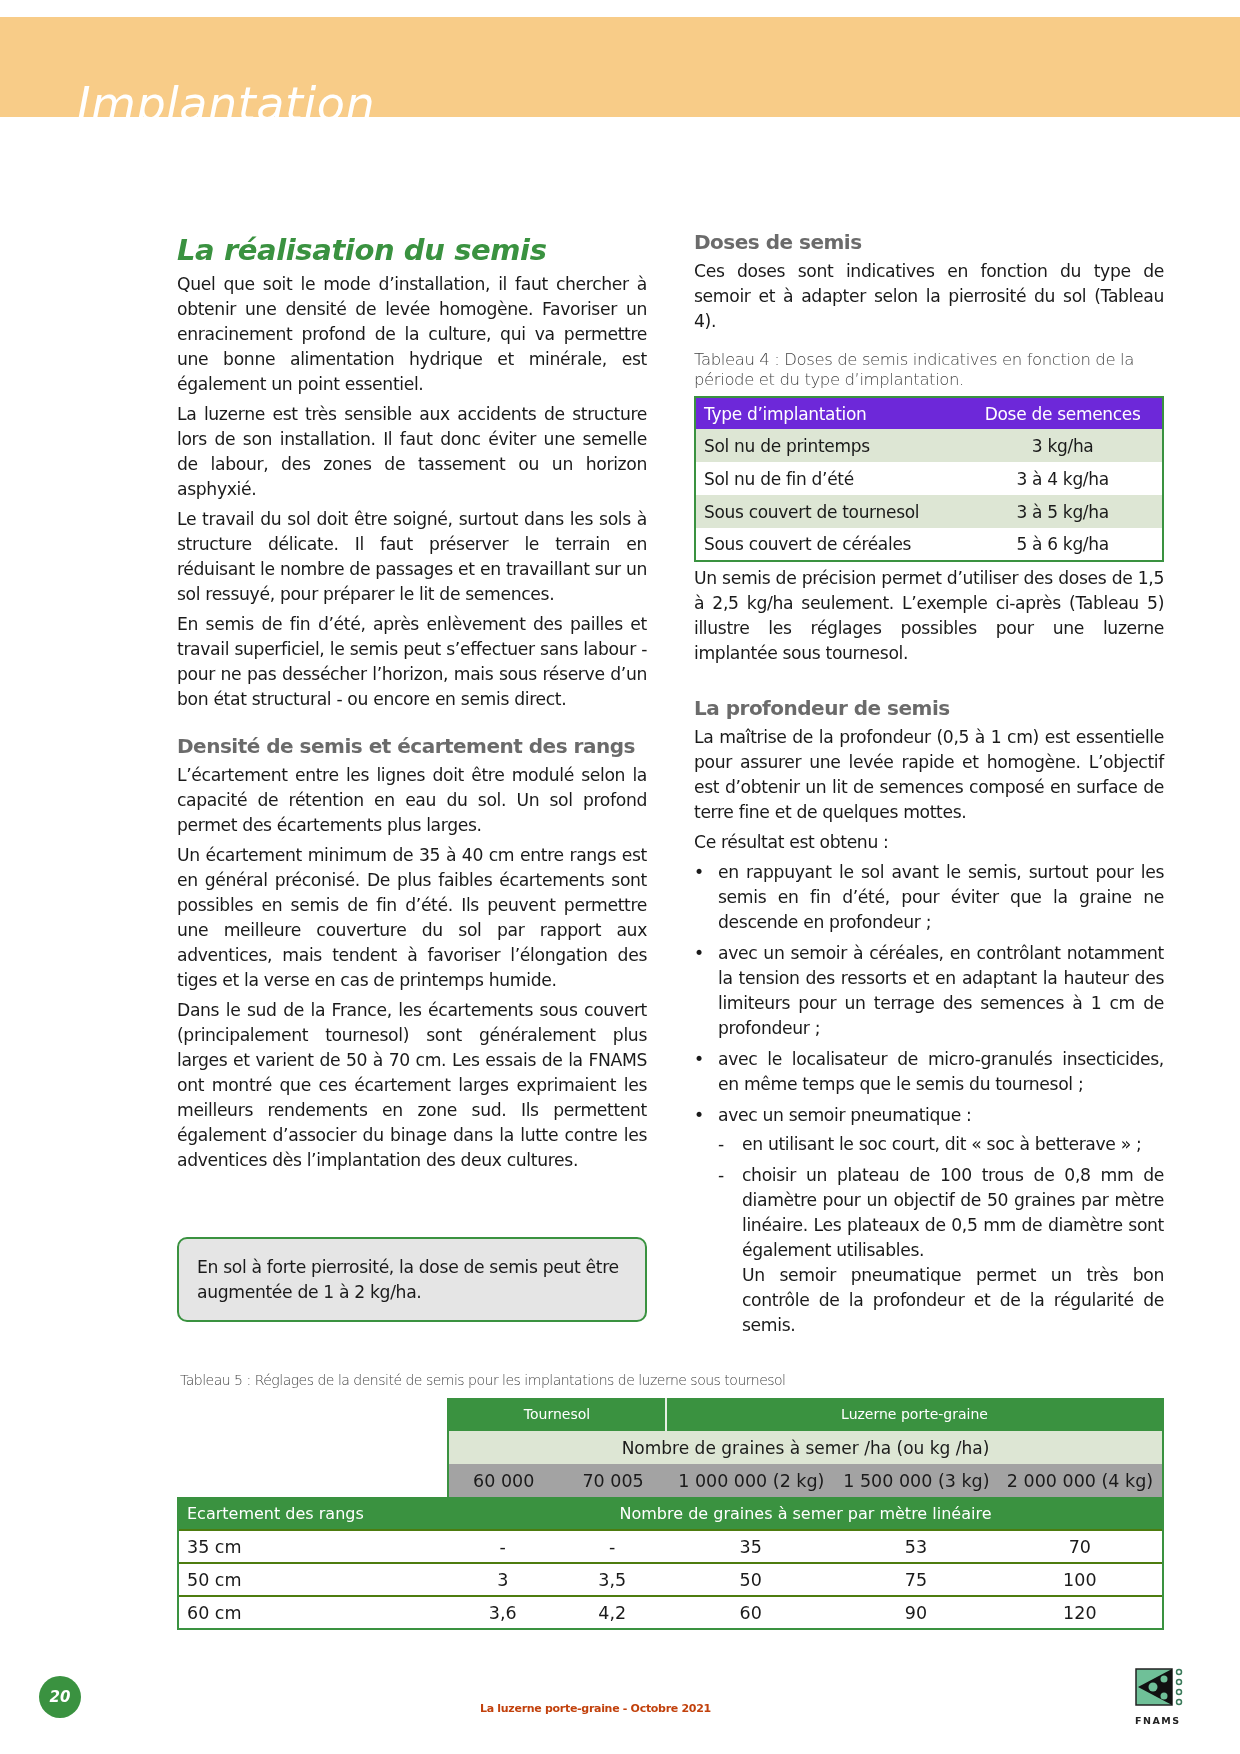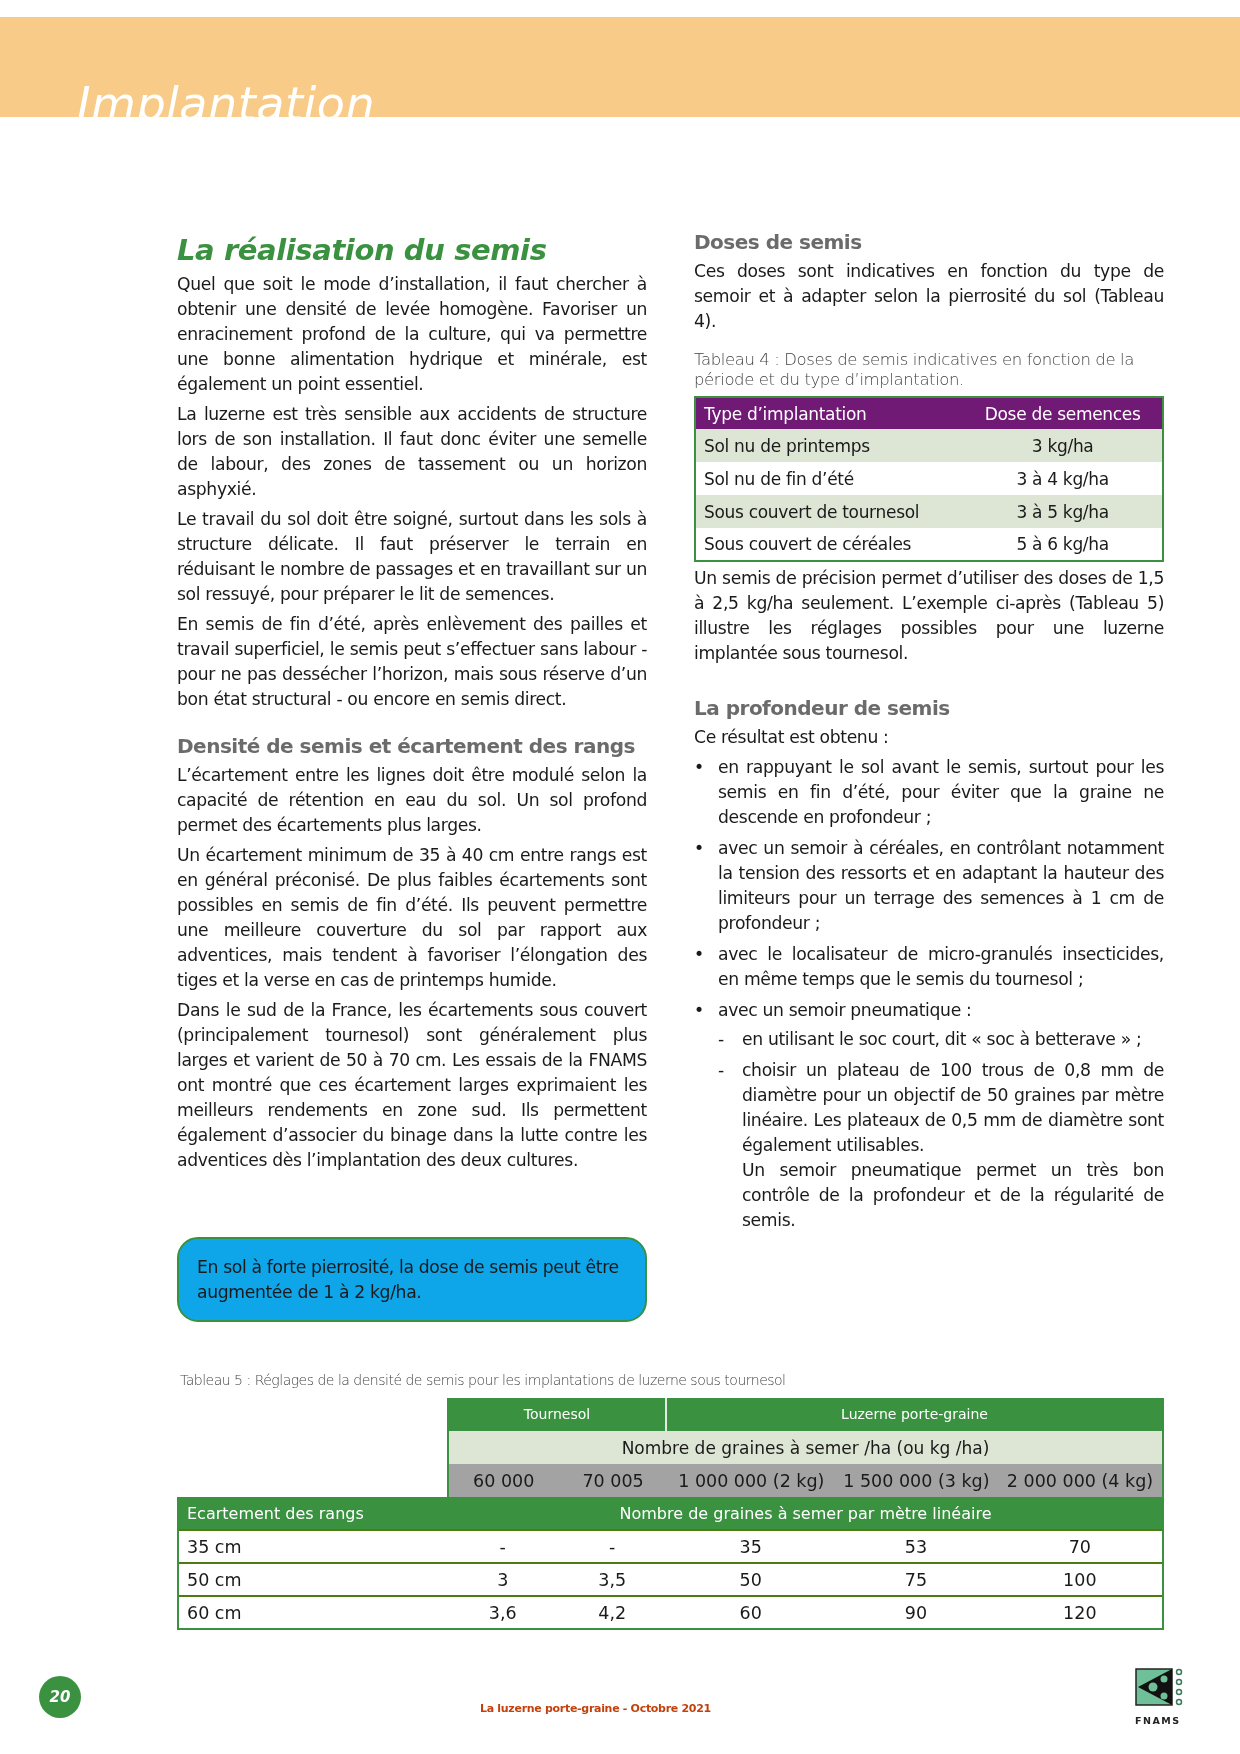--- a/index.html
+++ b/index.html
@@ -38,21 +38,21 @@
   .caption {
     font-size: 16.5px; line-height: 20px; color: #444; font-weight: 300;
     letter-spacing: -0.4px;
   }
 
   table.t4 {
     width: 470px; border-collapse: collapse; border: 2px solid #3a9240;
     margin-top: 6px; margin-bottom: 4px;
   }
   table.t4 th {
-    background: #701a75; color: #fff; font-weight: normal; font-size: 17px;
+    background: #6d28d9; color: #fff; font-weight: normal; font-size: 17px;
     height: 32px; padding: 0 8px; letter-spacing: -0.3px;
   }
   table.t4 td { font-size: 17px; height: 33px; padding: 0 8px; letter-spacing: -0.3px; }
   table.t4 tr.alt td { background: #dde6d4; }
   table.t4 .l { text-align: left; }
   table.t4 .c { text-align: center; }
 
   ul.bullets { list-style: none; margin-top: 2px; }
   ul.bullets > li {
     position: relative; padding-left: 24px; font-size: 17.2px; line-height: 25px;
@@ -61,21 +61,21 @@
   ul.bullets > li .bul { position: absolute; left: 0; top: 0; }
   ul.dashes { list-style: none; margin-top: 4px; }
   ul.dashes > li {
     position: relative; padding-left: 24px; font-size: 17.2px; line-height: 25px;
     text-align: justify; margin-bottom: 6px; letter-spacing: -0.35px;
   }
   ul.dashes > li .dash { position: absolute; left: 0; top: 0; }
 
   .callout {
     position: absolute; left: 177px; top: 1237px; width: 470px; height: 85px;
-    background: #0ea5e9; border: 2px solid #3a9240; border-radius: 21px;
+    background: #e5e5e5; border: 2px solid #3a9240; border-radius: 10px;
     padding: 16px 18px; font-size: 17.2px; line-height: 25px; letter-spacing: -0.35px;
   }
 
   .t5-caption {
     position: absolute; left: 180px; top: 1372px;
     font-size: 14px; color: #444; font-weight: 300; letter-spacing: -0.5px;
   }
   .t5 { position: absolute; left: 177px; top: 1398px; width: 987px; }
   .t5 .row { display: flex; align-items: center; }
   .t5 .upper { margin-left: 270px; width: 717px; border-right: 2px solid #3a9240; border-left: 2px solid #3a9240; }
@@ -151,20 +151,21 @@
       <td class="c">3 à 5 kg/ha</td>
     </tr>
     <tr>
       <td class="l">Sous couvert de céréales</td>
       <td class="c">5 à 6 kg/ha</td>
     </tr>
   </tbody>
     </table>
   <p class="body">Un semis de précision permet d’utiliser des doses de 1,5 à 2,5 kg/ha seulement. L’exemple ci-après (Tableau 5) illustre les réglages possibles pour une luzerne implantée sous tournesol.</p>
   <h2 class="sub" style="margin-top:28px;">La profondeur de semis</h2>
+  <p class="body">La maîtrise de la profondeur (0,5 à 1 cm) est essentielle pour assurer une levée rapide et homogène. L’objectif est d’obtenir un lit de semences composé en surface de terre fine et de quelques mottes.</p>
   <p class="body">Ce résultat est obtenu :</p>
   <ul class="bullets">
     <li><span class="bul">•</span><span>en rappuyant le sol avant le semis, surtout pour les semis en fin d’été, pour éviter que la graine ne descende en profondeur ;</span></li>
     <li><span class="bul">•</span><span>avec un semoir à céréales, en contrôlant notamment la tension des ressorts et en adaptant la hauteur des limiteurs pour un terrage des semences à 1 cm de profondeur ;</span></li>
     <li><span class="bul">•</span><span>avec le localisateur de micro-granulés insecticides, en même temps que le semis du tournesol ;</span></li>
     <li><span class="bul">•</span><span>avec un semoir pneumatique :</span>
       <ul class="dashes">
         <li><span class="dash">-</span><span>en utilisant le soc court, dit « soc à betterave » ;</span></li>
         <li><span class="dash">-</span><span>choisir un plateau de 100 trous de 0,8 mm de diamètre pour un objectif de 50 graines par mètre linéaire. Les plateaux de 0,5 mm de diamètre sont également utilisables.</span>
           <div style="margin-top:0;">Un semoir pneumatique permet un très bon contrôle de la profondeur et de la régularité de semis.</div>

